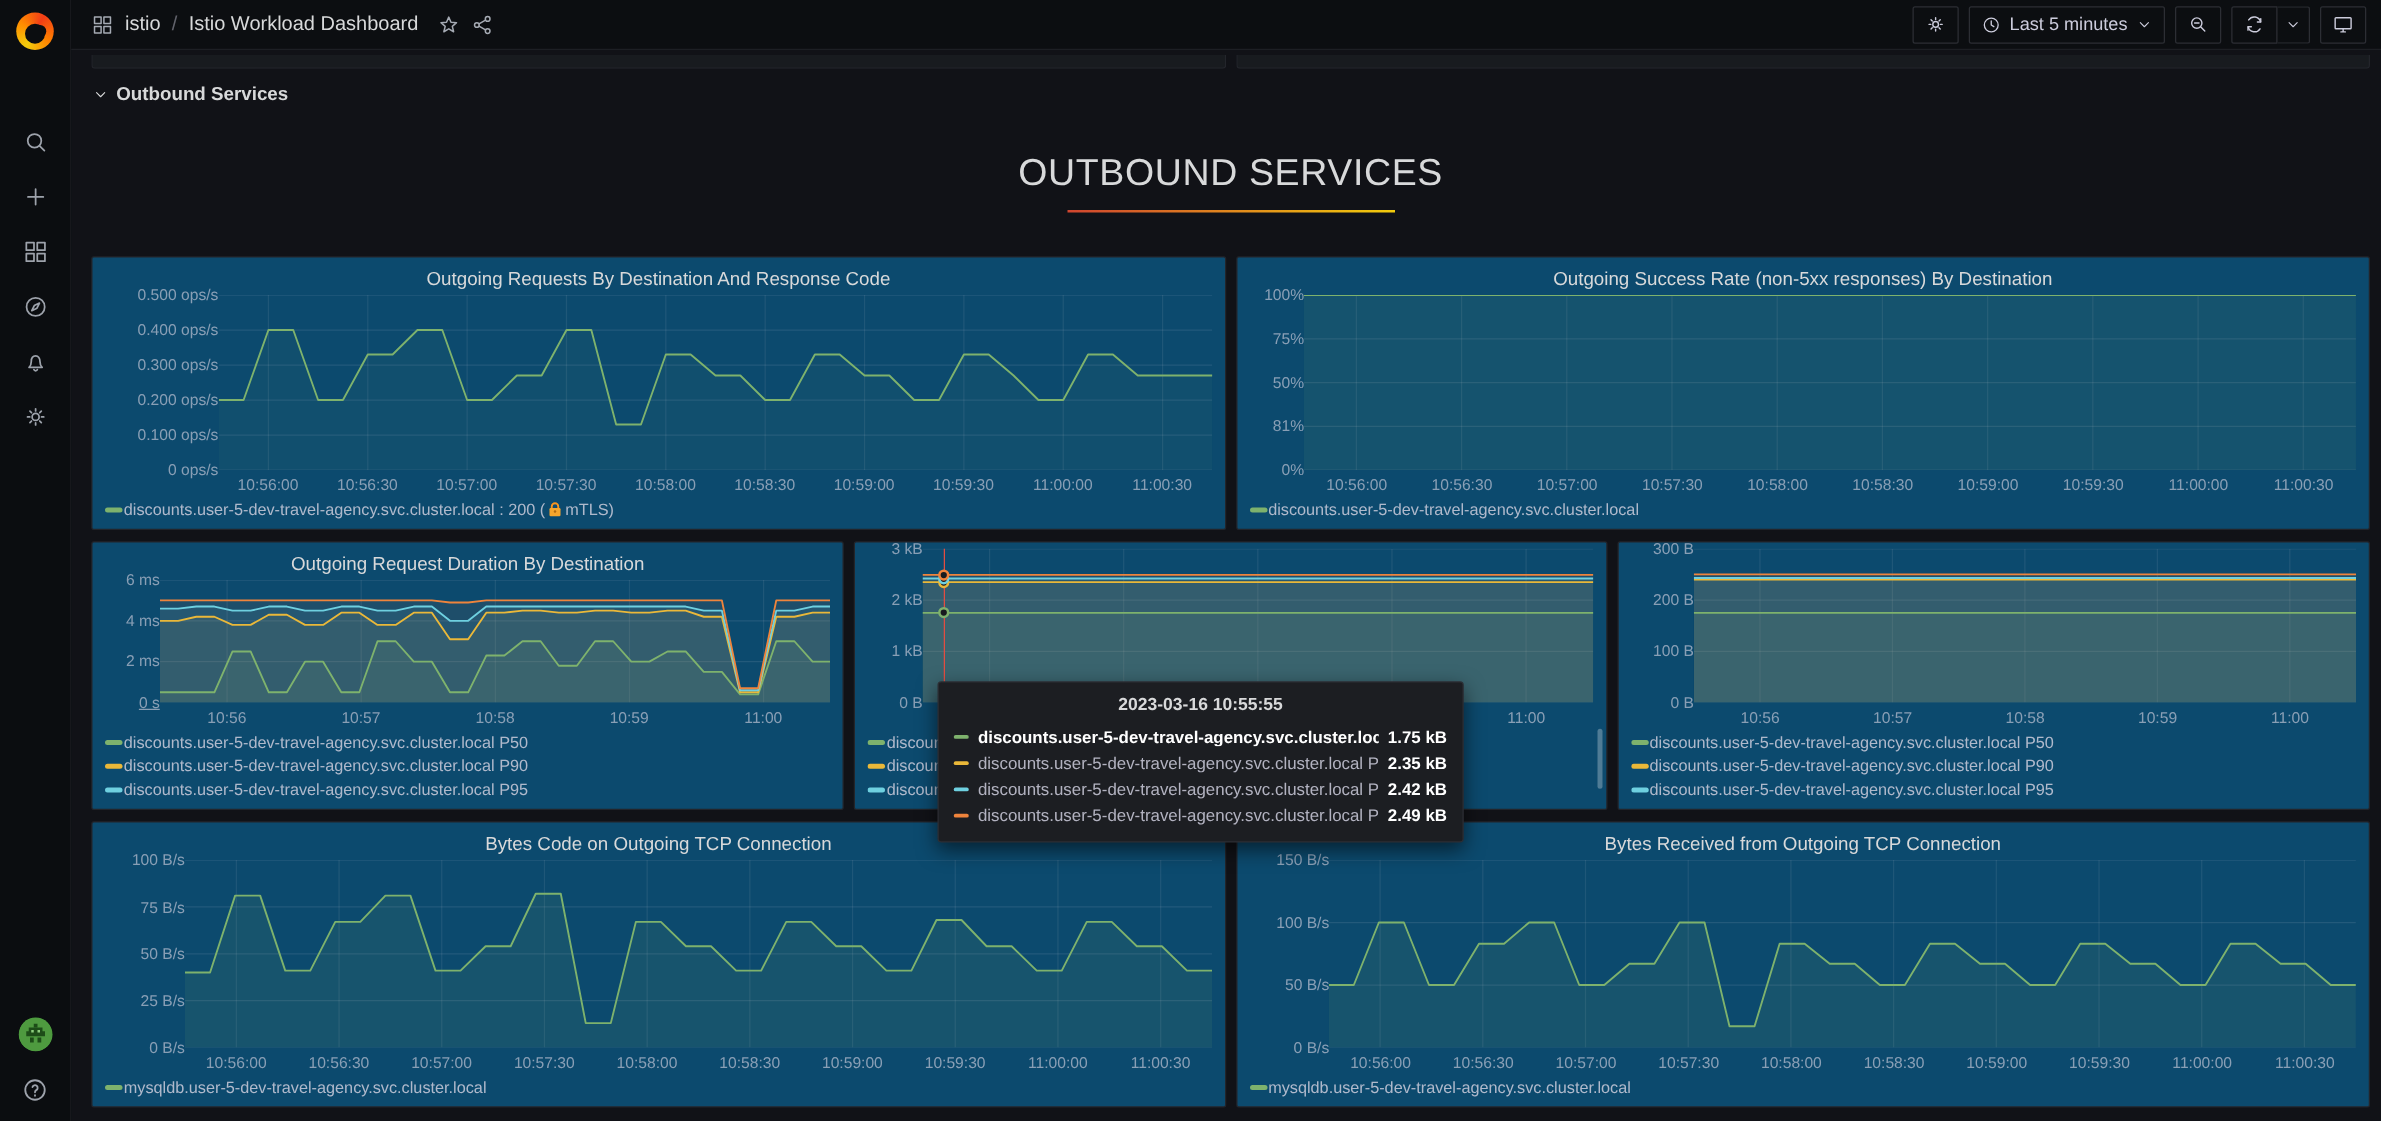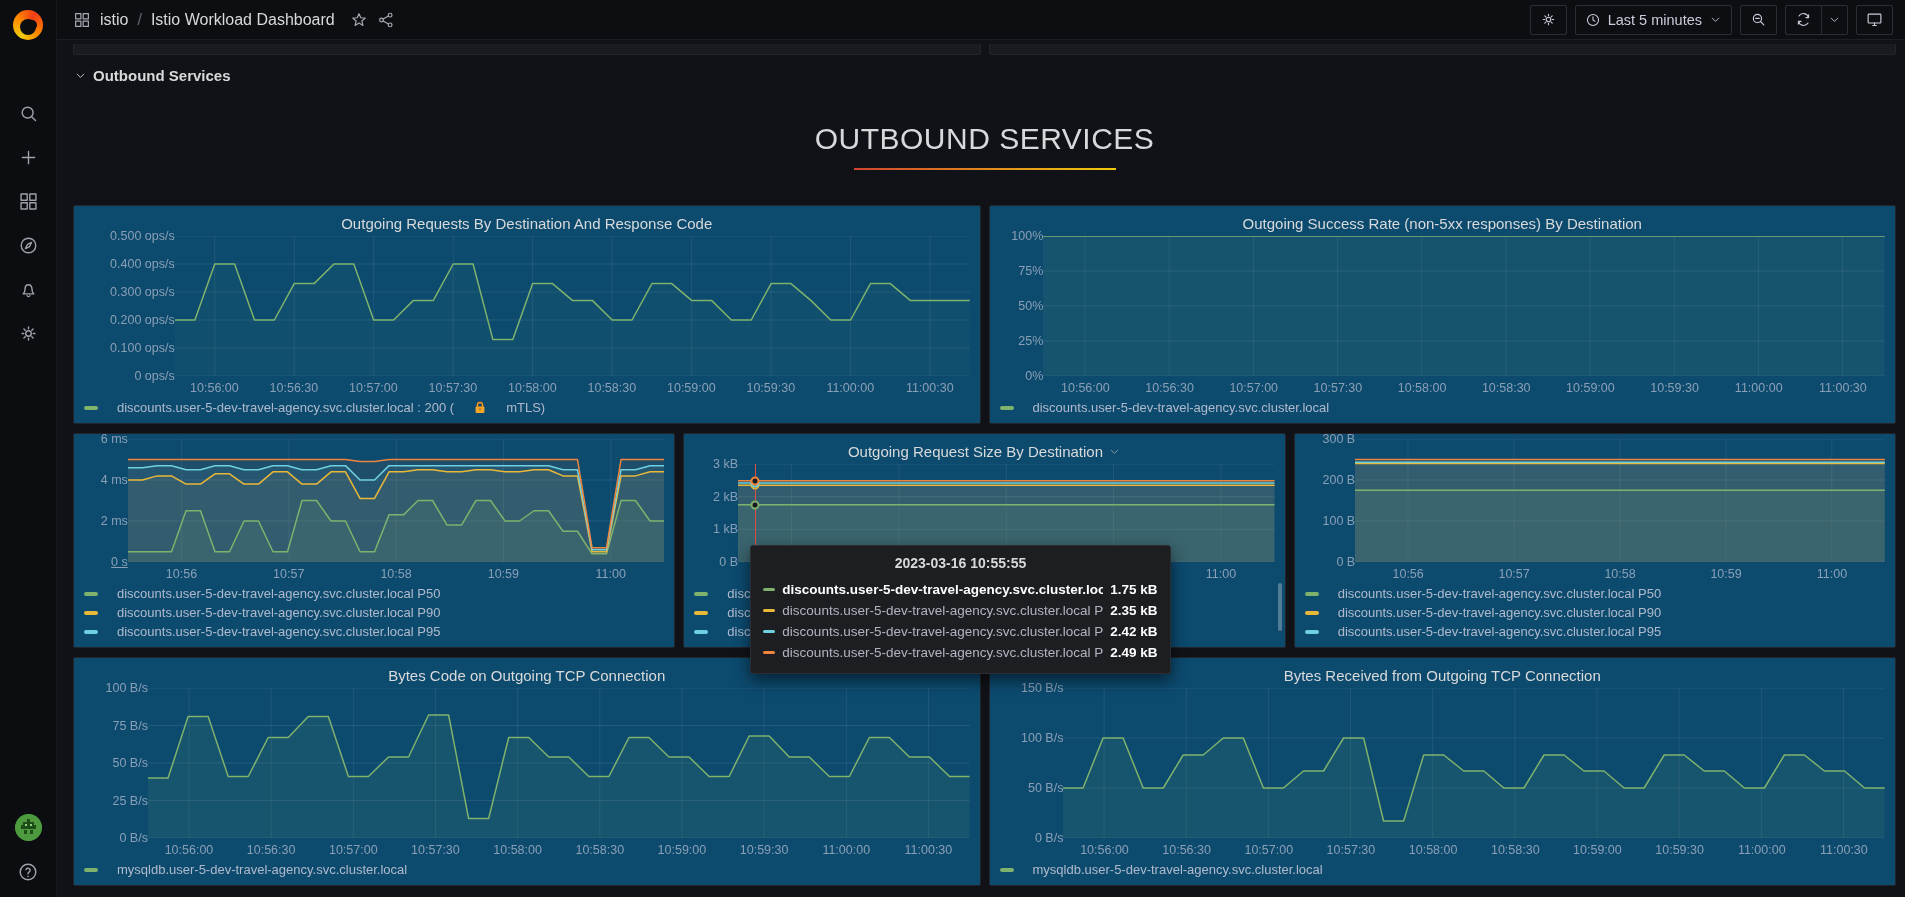--- a/index.html
+++ b/index.html
@@ -63,21 +63,21 @@
   .plot-row { flex:1; display:flex; min-height:0; }
   .ylabels { position:relative; flex:none; }
   .ylabels span { position:absolute; right:0; transform:translateY(-50%); font-size:12.5px;
                   color:rgba(204,204,220,.65); white-space:nowrap; }
   .plot { flex:1; position:relative; }
   .plot svg { position:absolute; inset:0; width:100%; height:100%; display:block; }
   .xlabels { flex:none; height:21px; position:relative; }
   .xlabels span { position:absolute; top:5px; transform:translateX(-50%); font-size:12.5px;
                   color:rgba(204,204,220,.65); white-space:nowrap; }
   .legend { flex:none; position:relative; padding:1px 0 2px; }
-  .legend-item { display:flex; align-items:center; gap:19px; height:19px; font-size:13px;
+  .legend-item { display:flex; align-items:center; gap:1px; height:19px; font-size:13px;
                  color:rgba(204,204,220,.85); cursor:pointer; white-space:nowrap; overflow:hidden; }
   .dashline { width:14px; height:4px; border-radius:2px; flex:none; }
   .legend-thumb { position:absolute; right:-7px; top:0; width:4px; height:48px;
                   background:rgba(255,255,255,.28); border-radius:2px; cursor:pointer; }
 
   .crosshair { position:absolute; top:0; bottom:0; width:1px; background:#e24d42; }
   .hover-dot { position:absolute; width:9px; height:9px; border-radius:50%; border:2px solid;
                background:#181b1f; transform:translate(-50%,-50%); }
 
   
@@ -317,21 +317,21 @@
         <section class="panel">
           <div class="panel-title">
               <span>Outgoing Success Rate (non-5xx responses) By Destination</span>
             </div>
           <div class="chart">
               <div class="plot-row">
                 <div class="ylabels" style="width: 43.8px;">
                   <span style="top: 0%;">100%</span>
                   <span style="top: 25%;">75%</span>
                   <span style="top: 50%;">50%</span>
-                  <span style="top: 75%;">25%</span>
+                  <span style="top: 75%;">81%</span>
                   <span style="top: 100%;">0%</span>
                 </div>
                 <div class="plot">
                   <svg viewBox="0 0 100 100" preserveAspectRatio="none">
                     <line x1="0" y1="0" x2="100" y2="0" stroke="rgba(204,204,220,0.12)" stroke-width="1" vector-effect="non-scaling-stroke"></line>
                     <line x1="0" y1="25" x2="100" y2="25" stroke="rgba(204,204,220,0.12)" stroke-width="1" vector-effect="non-scaling-stroke"></line>
                     <line x1="0" y1="50" x2="100" y2="50" stroke="rgba(204,204,220,0.12)" stroke-width="1" vector-effect="non-scaling-stroke"></line>
                     <line x1="0" y1="75" x2="100" y2="75" stroke="rgba(204,204,220,0.12)" stroke-width="1" vector-effect="non-scaling-stroke"></line>
                     <line x1="0" y1="100" x2="100" y2="100" stroke="rgba(204,204,220,0.12)" stroke-width="1" vector-effect="non-scaling-stroke"></line>
                     <line x1="5" y1="0" x2="5" y2="100" stroke="rgba(204,204,220,0.10)" stroke-width="1" vector-effect="non-scaling-stroke"></line>
@@ -366,20 +366,23 @@
                   <span class="dashline" style="background: rgb(126, 178, 109);"></span>
                   <span>discounts.user-5-dev-travel-agency.svc.cluster.local</span>
                 </div>
               </div>
             </div>
         </section>
       </div>
 
       <div class="row row2">
         <section class="panel">
+          <div class="panel-title">
+              <span>Outgoing Request Duration By Destination</span>
+            </div>
           <div class="chart">
               <div class="plot-row">
                 <div class="ylabels" style="width: 43.8px;">
                   <span style="top: 0%;">6 ms</span>
                   <span style="top: 33.3333%;">4 ms</span>
                   <span style="top: 66.6667%;">2 ms</span>
                   <span style="top: 100%; text-decoration: underline;">0 s</span>
                 </div>
                 <div class="plot">
                   <svg viewBox="0 0 100 100" preserveAspectRatio="none">
@@ -420,26 +423,20 @@
                   <span>discounts.user-5-dev-travel-agency.svc.cluster.local P90</span>
                 </div>
                 <div class="legend-item">
                   <span class="dashline" style="background: rgb(110, 208, 224);"></span>
                   <span>discounts.user-5-dev-travel-agency.svc.cluster.local P95</span>
                 </div>
               </div>
             </div>
         </section>
         <section class="panel">
-          <div class="panel-title">
-            <span>Outgoing Request Size By Destination</span>
-            <svg class="ic caret" width="13" height="13" viewBox="0 0 24 24">
-                <path d="M6 9.5l6 6 6-6"></path>
-              </svg>
-          </div>
           <div class="chart">
               <div class="plot-row">
                 <div class="ylabels" style="width: 43.8px;">
                   <span style="top: 0%;">3 kB</span>
                   <span style="top: 33.3333%;">2 kB</span>
                   <span style="top: 66.6667%;">1 kB</span>
                   <span style="top: 100%;">0 B</span>
                 </div>
                 <div class="plot">
                   <svg viewBox="0 0 100 100" preserveAspectRatio="none">

